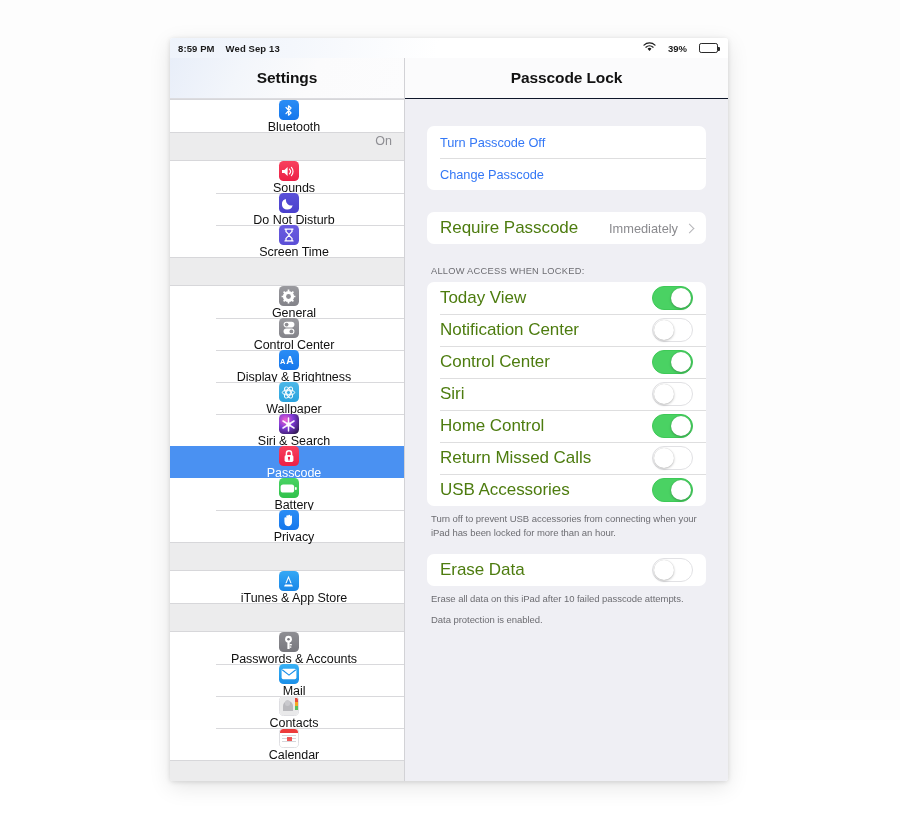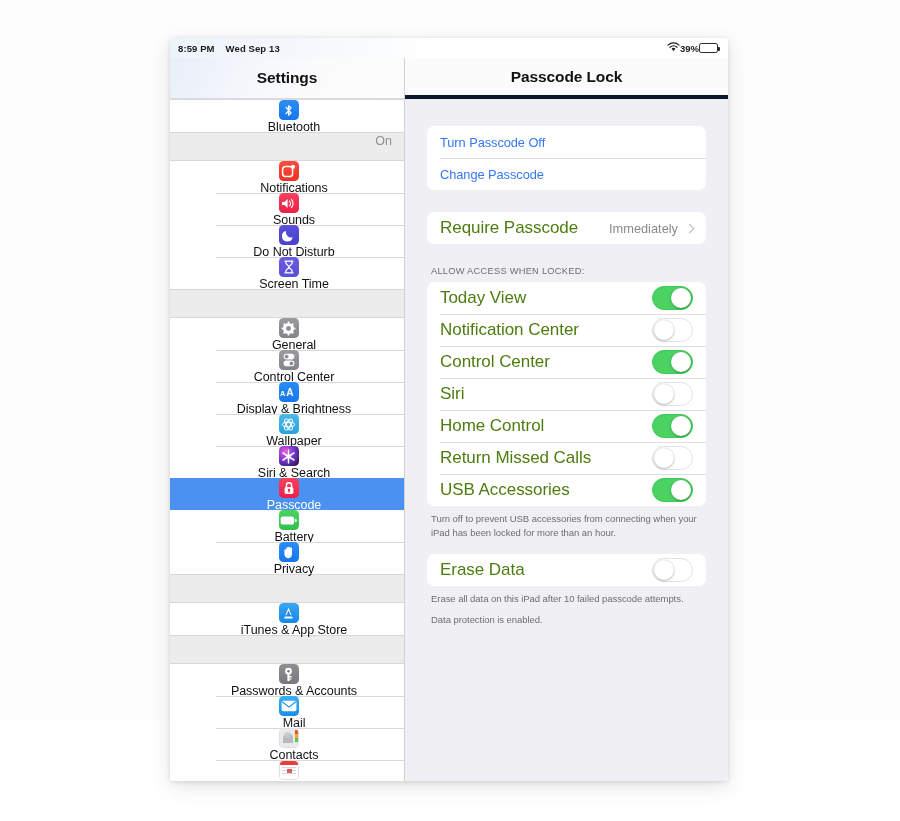--- a/index.html
+++ b/index.html
@@ -31,21 +31,21 @@
     display: flex;
     align-items: center;
     padding: 0 10px 0 8px;
     font-size: 9.5px;
     font-weight: bold;
     color: #1a1a1a;
     background: linear-gradient(100deg,#eef3fb 0%, #f4f7fc 22%, #ffffff 48%, #ffffff 100%);
   }
   .sb-time { margin-right: 11px; letter-spacing: 0.1px; }
   .sb-date { letter-spacing: 0.1px; }
-  .sb-right { margin-left: auto; display: flex; align-items: center; gap: 0; }
+  .sb-right { margin-left: auto; display: flex; align-items: center; gap: 12px; }
   .sb-batt-pct { font-size: 9.5px; font-weight: bold; }
   .wifi-ic { display: block; }
   .batt {
     width: 19px; height: 9.5px;
     border: 1px solid #2a2a2a;
     border-radius: 2.2px;
     position: relative;
     padding: 1px;
   }
   .batt::after {
@@ -137,21 +137,21 @@
   .detail {
     flex: 1 1 auto;
     background: #efeff4;
     display: flex; flex-direction: column;
     min-width: 0;
   }
   .dt-header {
     height: 41px; flex: 0 0 41px;
     background: #fbfbfc;
     display: flex; align-items: center; justify-content: center;
-    border-bottom: 4px solid #0f172a;
+    border-bottom: 1px solid #0f172a;
   }
   .dt-title { font-size: 15.5px; font-weight: bold; color: #121212; letter-spacing: -0.1px; }
   .dt-body { flex: 1 1 auto; padding: 0 22px; overflow: hidden; }
 
   .card {
     background: #ffffff;
     border-radius: 7px;
     overflow: hidden;
   }
   .sp-27 { height: 27px; }
@@ -251,29 +251,20 @@
                     <path d="M3 3.4 L8 9 L5.5 11.2 V1.8 L8 4 L3 9.6" stroke="#ffffff" stroke-width="1.25" fill="none" stroke-linejoin="round" stroke-linecap="round"></path>
                   </svg>
                 </span>
                 <span class="sb-label">Bluetooth</span>
                 <span class="sb-val">On</span>
               </div>
             </div>
             <div class="sb-gap"></div>
             <div class="sb-group">
               <div class="sb-row">
-                <span class="sb-ic ic-notifications">
-                  <svg width="15" height="15" viewBox="0 0 15 15">
-                    <rect x="1.6" y="2.6" width="10" height="10" rx="3.2" stroke="#ffffff" stroke-width="1.5" fill="none"></rect>
-                    <circle cx="12" cy="2.8" r="2.1" fill="#ffffff"></circle>
-                  </svg>
-                </span>
-                <span class="sb-label">Notifications</span>
-              </div>
-              <div class="sb-row">
                 <span class="sb-ic ic-sounds">
                   <svg width="15" height="13" viewBox="0 0 15 13">
                     <path d="M1 5 H3.4 L6.6 2.1 V10.9 L3.4 8 H1 Z" fill="#ffffff"></path>
                     <path d="M8.4 4.1 a3.4 3.4 0 0 1 0 4.8 M10.4 2.4 a6 6 0 0 1 0 8.2" stroke="#ffffff" stroke-width="1.15" fill="none" stroke-linecap="round"></path>
                   </svg>
                 </span>
                 <span class="sb-label">Sounds</span>
               </div>
               <div class="sb-row">
                 <span class="sb-ic ic-dnd">

